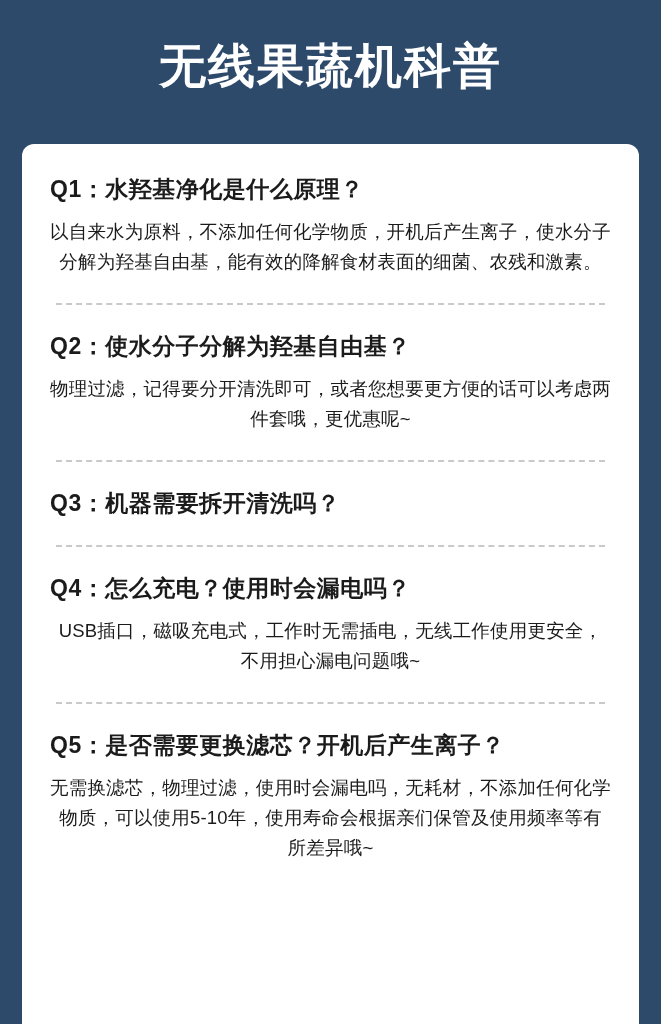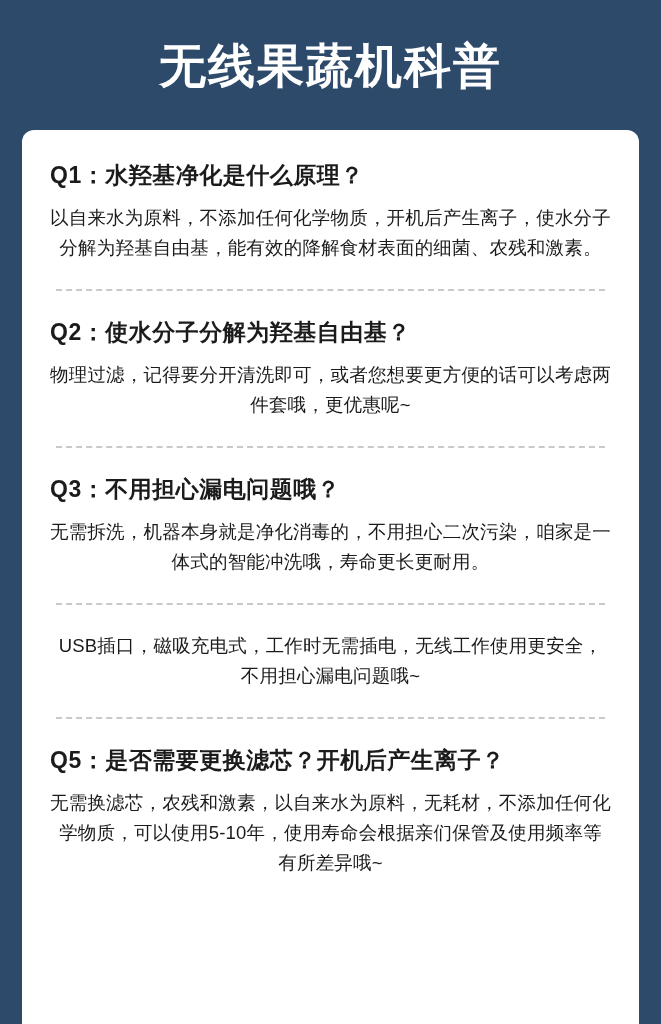--- a/index.html
+++ b/index.html
@@ -26,21 +26,21 @@
     color: #ffffff;
     font-size: 47px;
     font-weight: bold;
     letter-spacing: 2px;
     margin-top: 38px;
     margin-bottom: 0;
     text-align: center;
     line-height: 1.2;
   }
   .card {
-    margin-top: 36px;
+    margin-top: 50px;
     width: 617px;
     background: #ffffff;
     border-radius: 12px 12px 0 0;
     box-sizing: border-box;
     padding: 30px 28px 20px 28px;
     flex: 1 1 auto;
     overflow: hidden;
   }
   .qa-block {
     margin-bottom: 0;
@@ -83,29 +83,29 @@
     </div>
     <hr class="divider">
 
     <div class="qa-block">
       <div class="qa-question">Q2：使水分子分解为羟基自由基？</div>
       <div class="qa-answer">物理过滤，记得要分开清洗即可，或者您想要更方便的话可以考虑两件套哦，更优惠呢~</div>
     </div>
     <hr class="divider">
 
     <div class="qa-block">
-      <div class="qa-question">Q3：不用担心漏电问题哦？</div>
-      <div class="qa-answer">无需拆洗，机器本身就是净化消毒的，不用担心二次污染，咱家是一体式的智能冲洗哦，寿命更长更耐用。</div>
+      <div class="qa-question">Q3：机器需要拆开清洗吗？</div>
     </div>
     <hr class="divider">
 
     <div class="qa-block">
+      <div class="qa-question">Q4：怎么充电？使用时会漏电吗？</div>
       <div class="qa-answer">USB插口，磁吸充电式，工作时无需插电，无线工作使用更安全，不用担心漏电问题哦~</div>
     </div>
     <hr class="divider">
 
     <div class="qa-block">
       <div class="qa-question">Q5：是否需要更换滤芯？开机后产生离子？</div>
-      <div class="qa-answer">无需换滤芯，农残和激素，以自来水为原料，无耗材，不添加任何化学物质，可以使用5-10年，使用寿命会根据亲们保管及使用频率等有所差异哦~</div>
+      <div class="qa-answer">无需换滤芯，物理过滤，使用时会漏电吗，无耗材，不添加任何化学物质，可以使用5-10年，使用寿命会根据亲们保管及使用频率等有所差异哦~</div>
     </div>
 
   </div>
 </div>
 
 </body></html>

